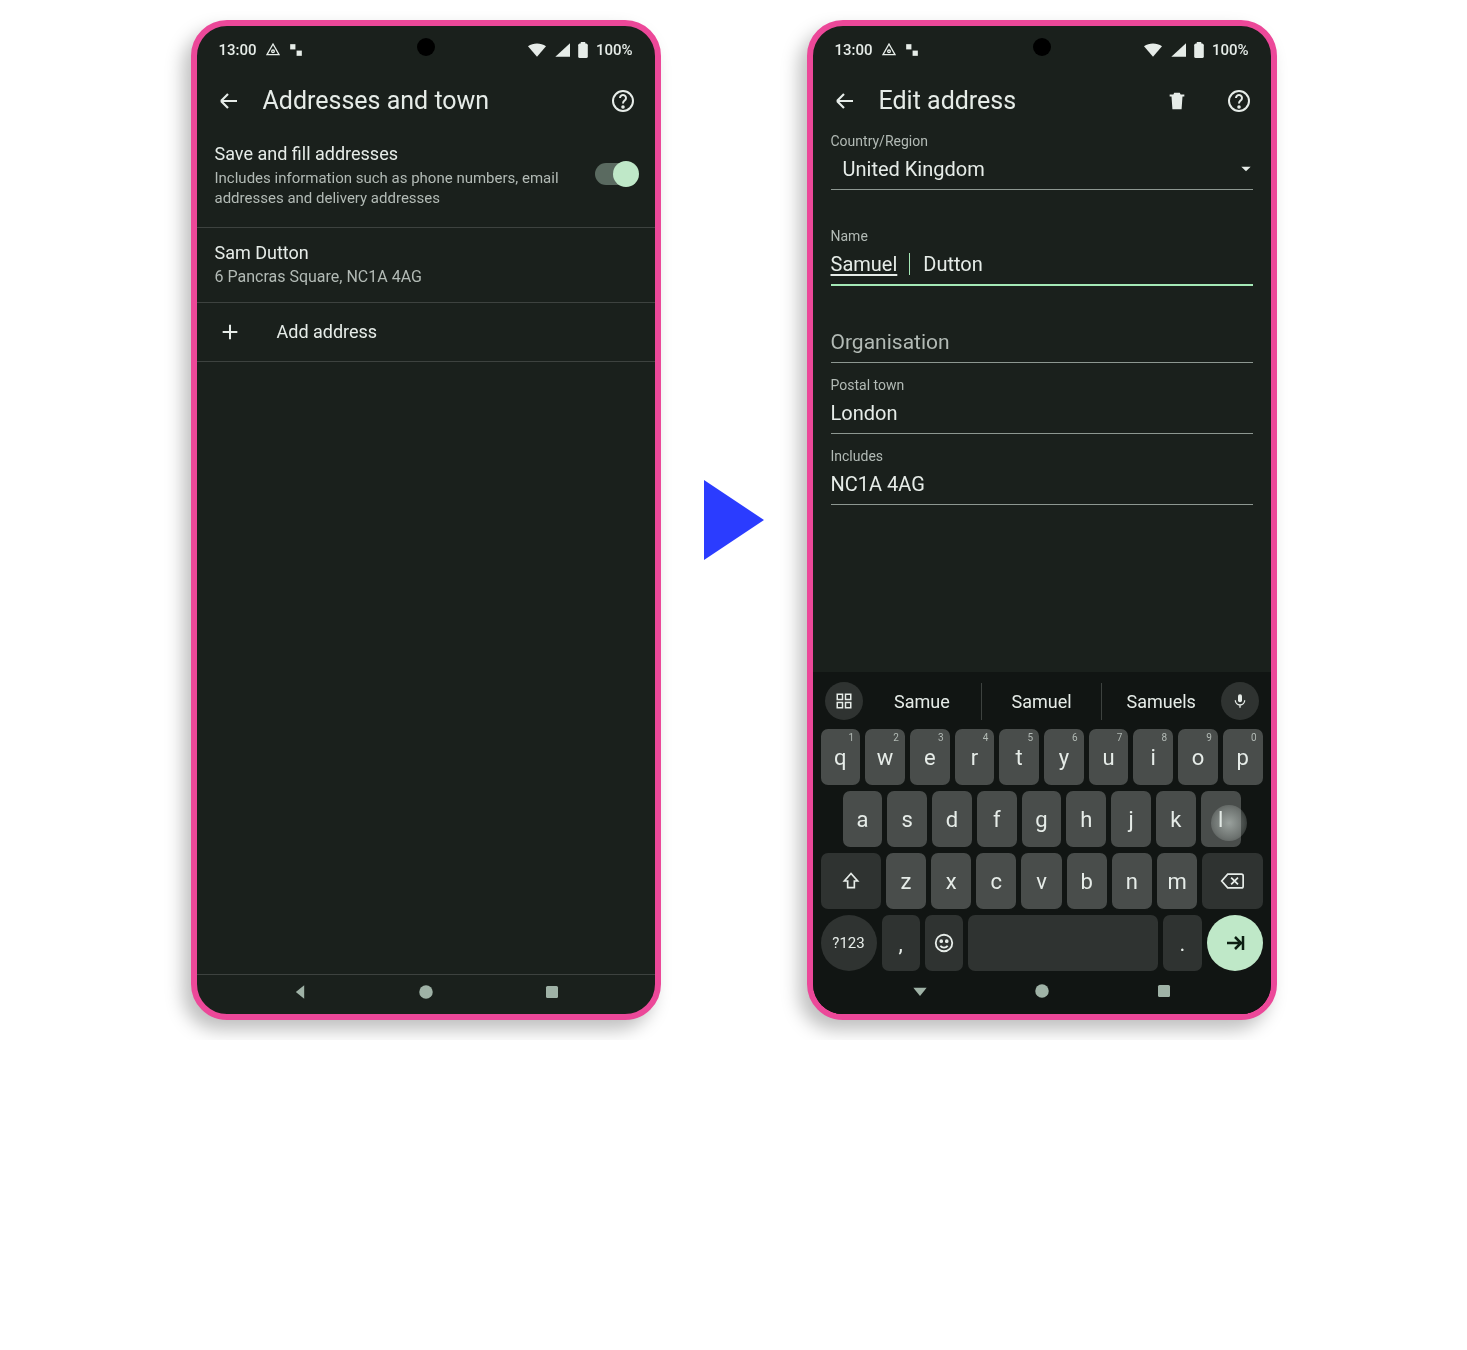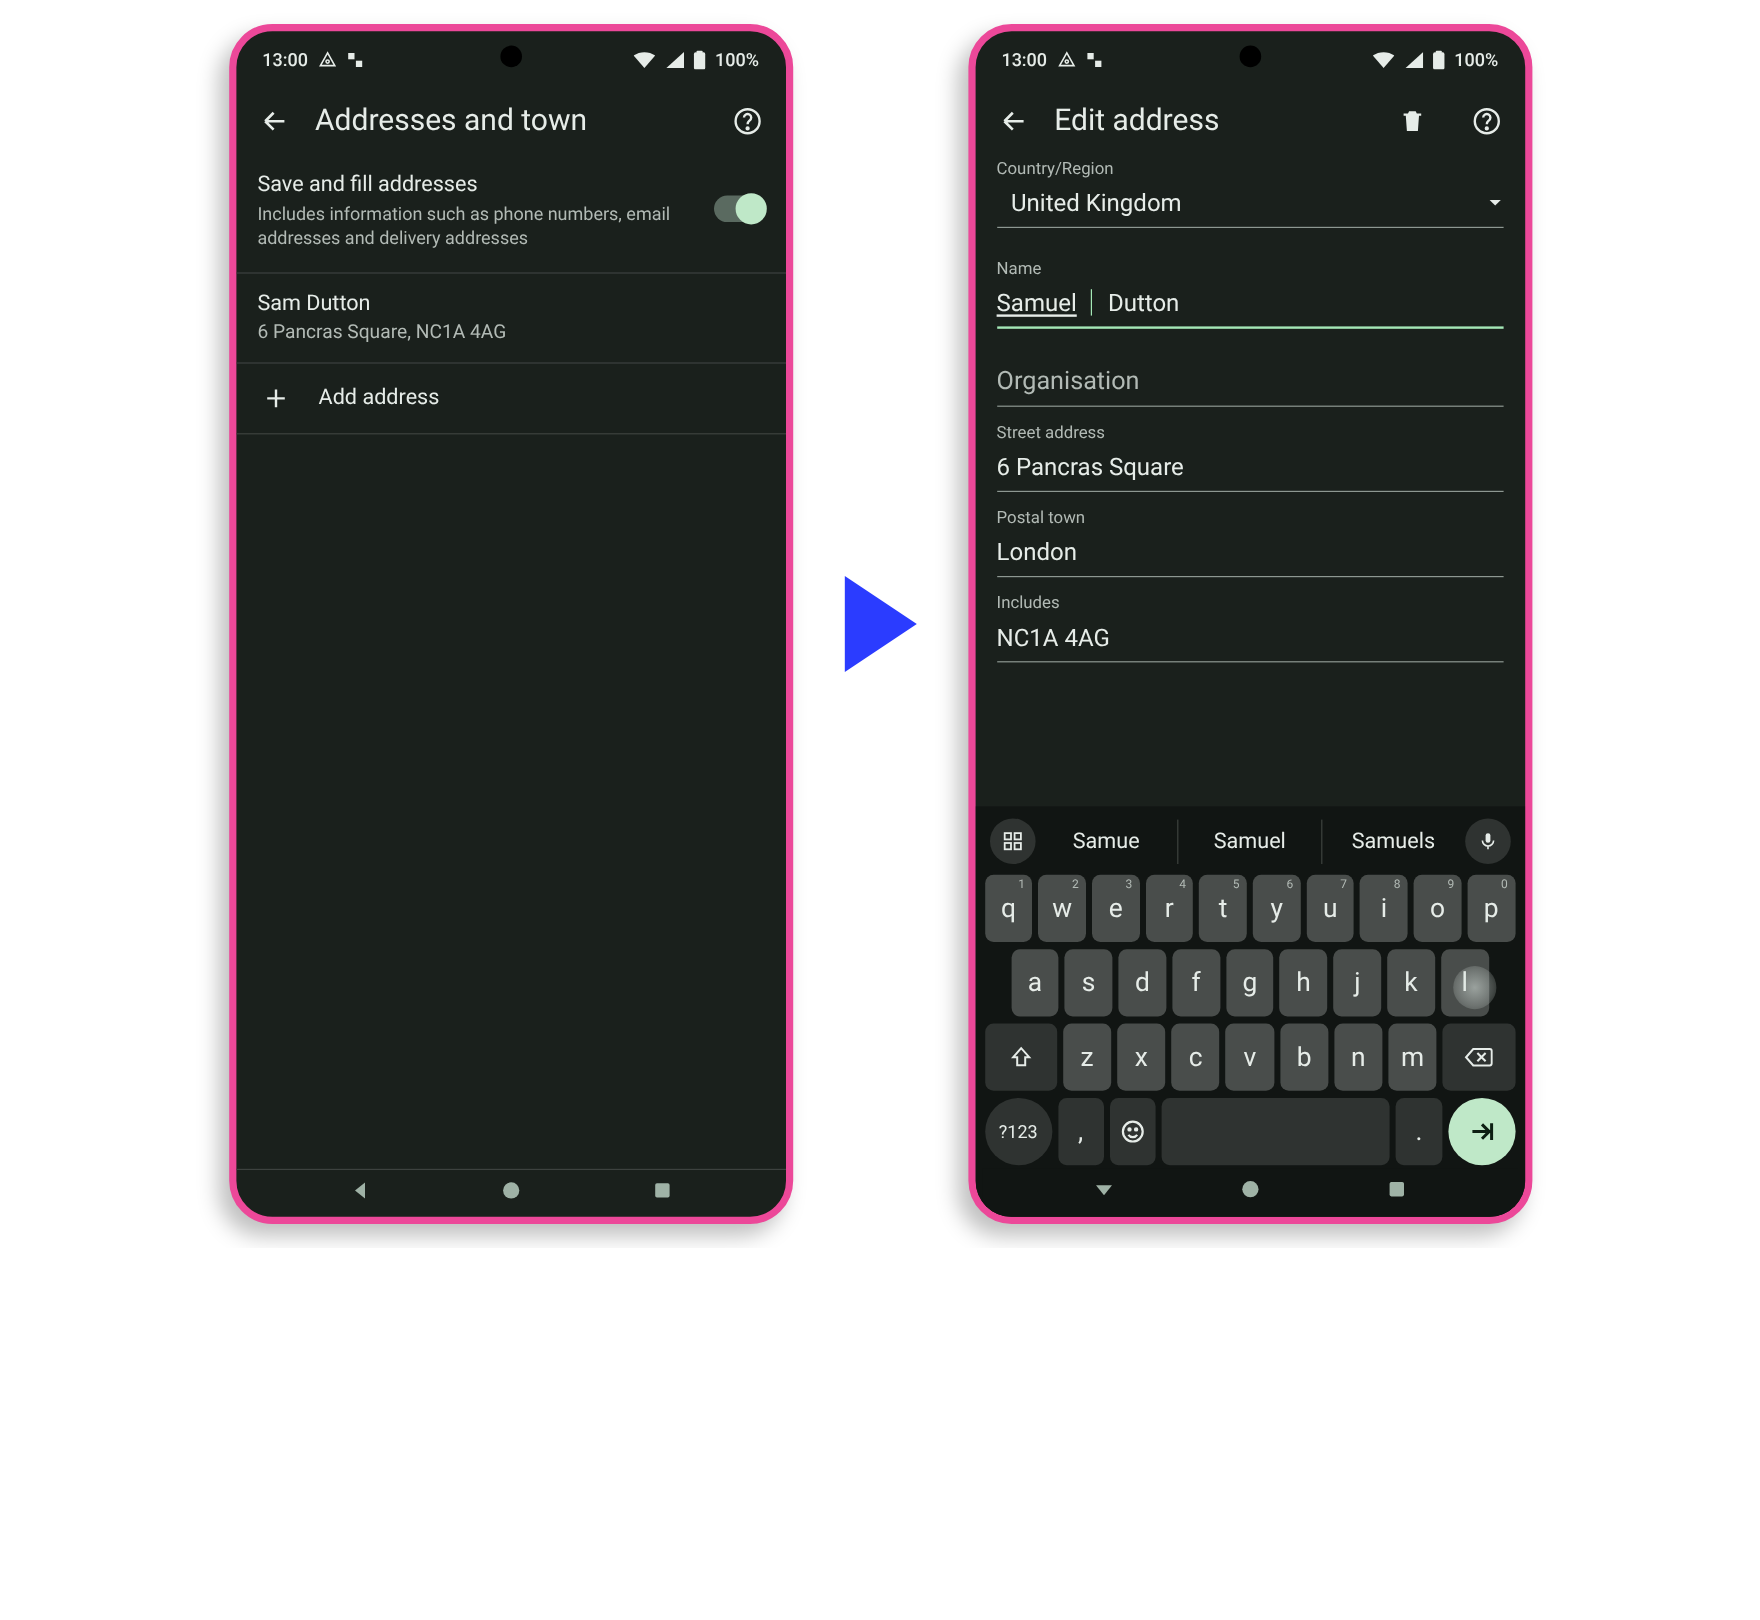--- a/index.html
+++ b/index.html
@@ -80,21 +80,21 @@
     width: 26px; height: 26px; background: var(--accent); border-radius: 50%;
   }
   
   .entry-row {
     padding: 14px 18px 16px 18px;
     border-bottom: 1px solid var(--divider);
   }
   .entry-title { font-size: 18px; }
   .entry-sub { font-size: 16px; color: var(--text-dim); margin-top: 4px; }
   .add-row {
-    display: flex; align-items: center; gap: 25px;
+    display: flex; align-items: center; gap: 36px;
     padding: 18px 22px; font-size: 18px;
     border-bottom: 1px solid var(--divider);
   }
   
   .form   { padding: 2px 18px 0 18px; display:flex; flex-direction:column; }
   .field  { margin-top: 2px; }
   .flabel { font-size: 14px; color: var(--text-dim); margin-bottom: 2px; display:block;}
   .fvalue {
     font-size: 20px; color: var(--text); padding: 6px 0 8px 0;
     border-bottom: 1px solid var(--underline); position: relative;
@@ -102,21 +102,21 @@
   }
   .fvalue.dropdown { padding-left: 12px; }
   .fvalue .chev { margin-left:auto; }
   .fvalue.active { border-bottom: 2px solid var(--underline-active); }
   .fvalue.placeholder { color: var(--text-dim); font-size:21px;}
   .fvalue .underline-word { text-decoration: underline; text-decoration-color: var(--text); text-underline-offset: 3px;}
   .cursor {
     display:inline-block; width:1px; height:22px; background:var(--underline-active);
     vertical-align:middle; margin:0 1px 0 0;
   }
-  .field.gap { margin-top: 26px; }
+  .field.gap { margin-top: 38px; }
   .field.sm  { margin-top: 14px; }
   
   .keyboard {
     margin-top: auto;
     background: var(--phone-bg-darker);
     padding: 8px 6px 0 6px;
   }
   .sugg-row {
     display:flex; align-items:center; gap:0; padding: 2px 6px 6px 6px;
   }
@@ -321,26 +321,20 @@
         <span class="underline-word">Samuel</span>
           <span class="cursor"></span>
           <span> Dutton</span>
       </div>
     </div>
 
     <div class="field gap">
       <div class="fvalue placeholder">Organisation</div>
     </div>
 
-    <div class="field sm">
-      <span class="flabel">Street address</span>
-      <div class="fvalue">
-          <span>6 Pancras Square</span>
-        </div>
-    </div>
 
     <div class="field sm">
       <span class="flabel">Postal town</span>
       <div class="fvalue">
           <span>London</span>
         </div>
     </div>
 
     <div class="field sm">
       <span class="flabel">Includes</span>

